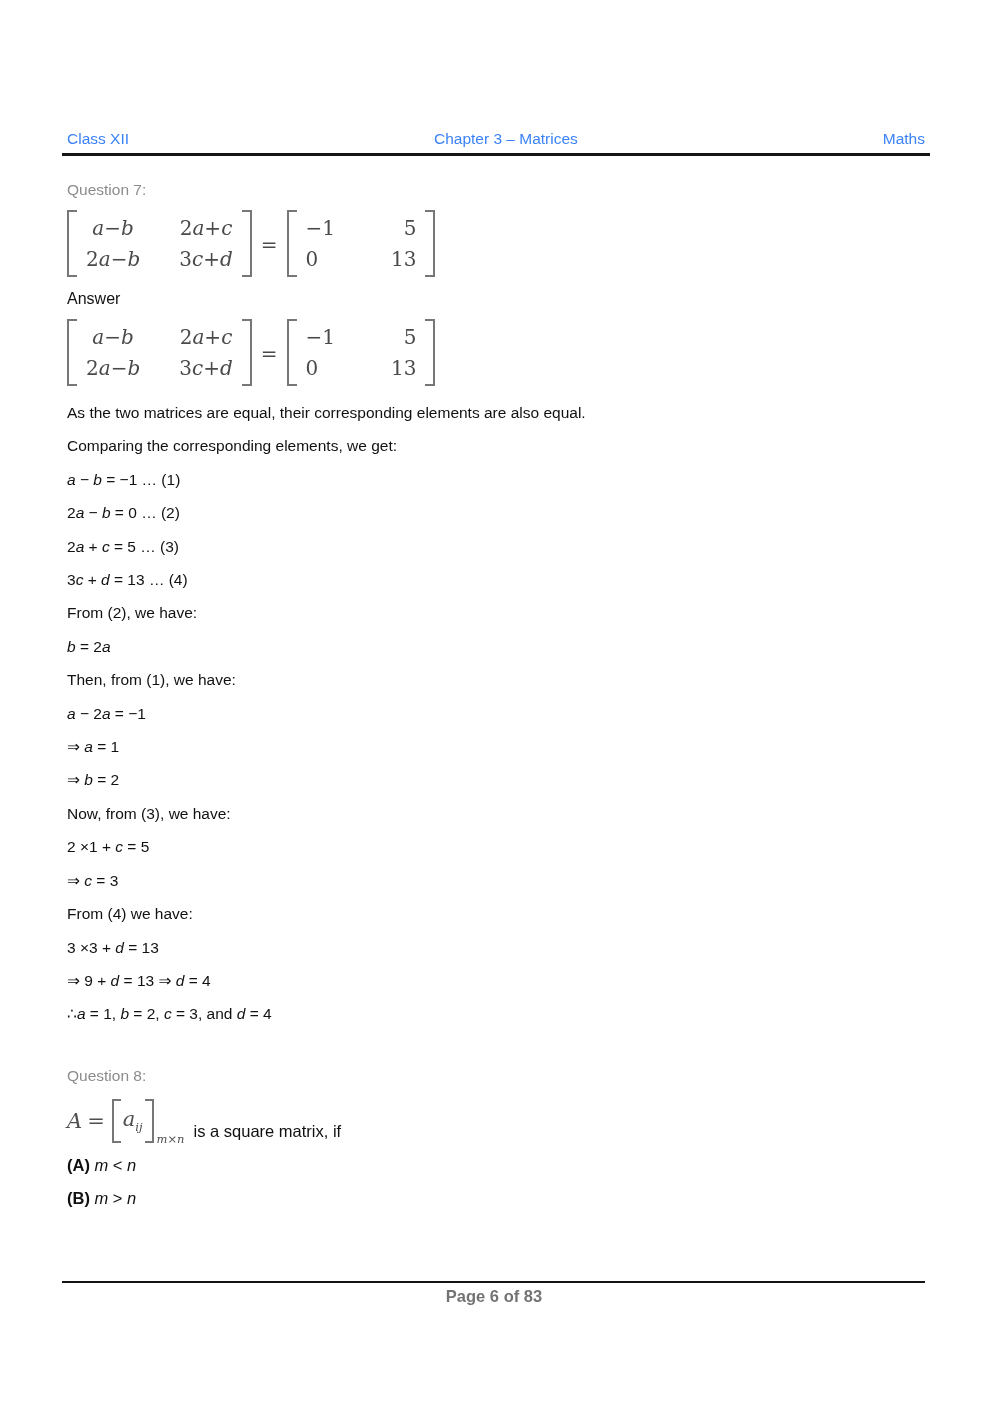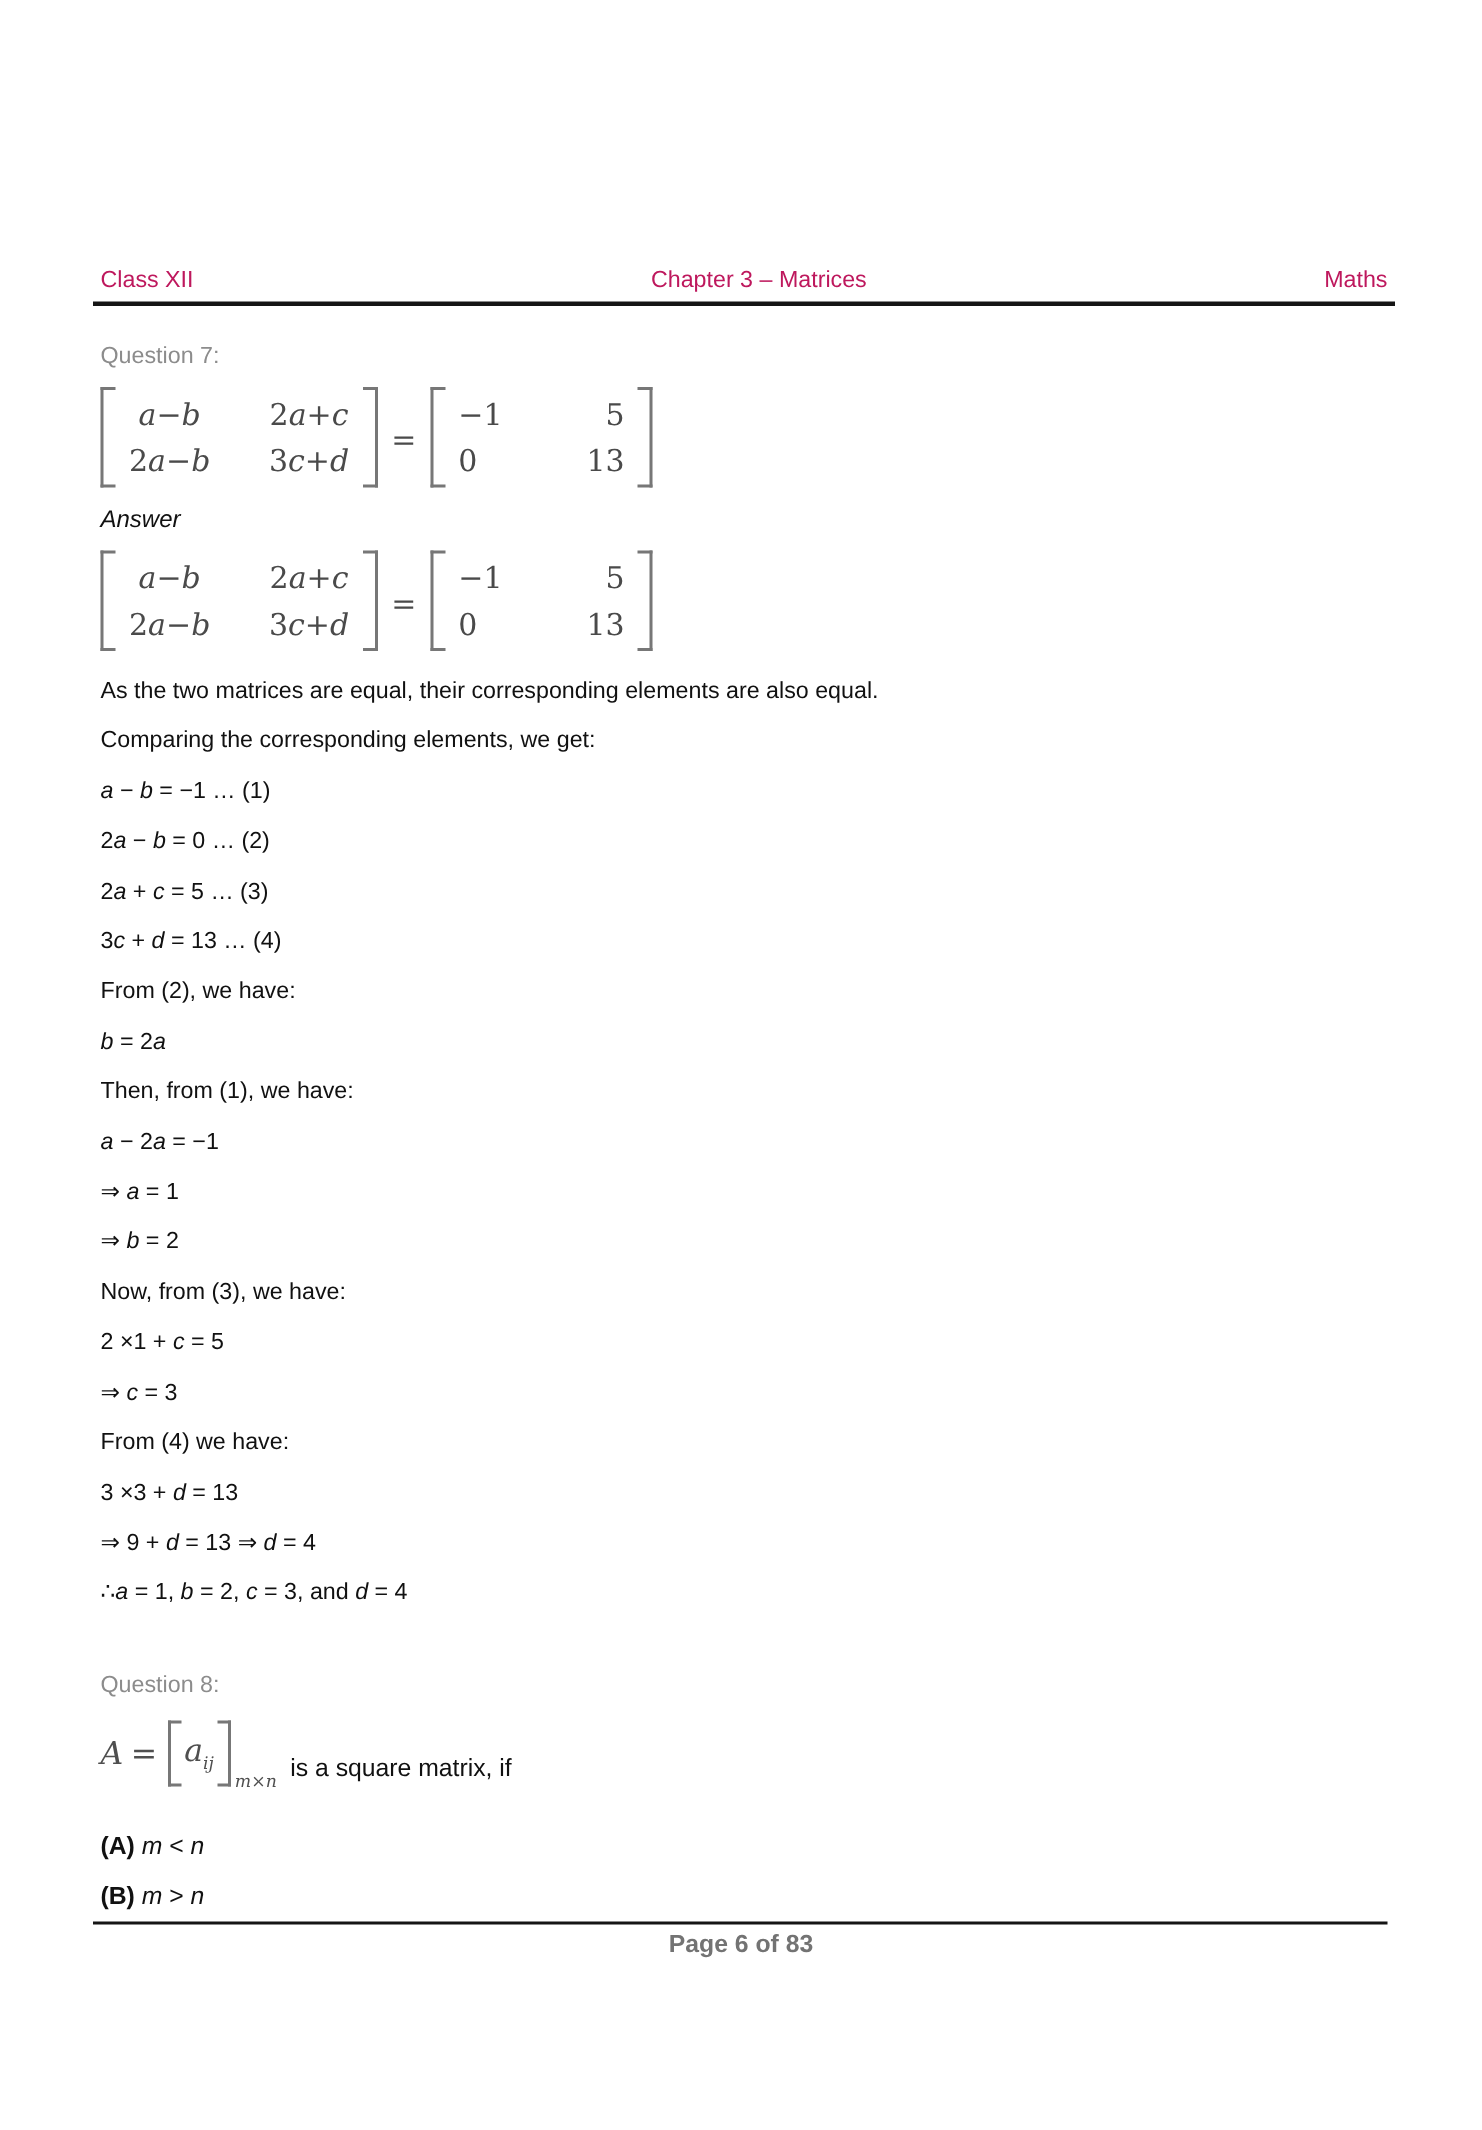--- a/index.html
+++ b/index.html
@@ -4,28 +4,28 @@
 <style>
   html,body { margin:0; padding:0; background:#ffffff; }
   .page {
     position:relative; width:988px; height:1420px; margin:0 auto;
     background:#ffffff; color:#111111; overflow:hidden;
     font-family:"Liberation Sans", sans-serif;
   }
   
   .content { position:absolute; left:67px; top:130px; width:858px; }
   .header-row { display:flex; justify-content:space-between; align-items:center;
-    font-size:15.5px; color:#be185d;margin-top:48px; }
+    font-size:15.5px; color:#3b82f6; }
   .header-rule { border:0; border-top:3px solid #151515; margin:5px -5px 0 -5px; }
   
   .q-title { font-weight:normal; font-size:15.5px; color:#8c8c8c; margin:0; }
   #q7-title { margin-top:25px; }
   
   .prompt { margin:14px 0 0 0; font-size:16px; line-height:20px; }
-  .answer-label { margin:13px 0 0 0; font-size:16px;font-style:italic; }
+  .answer-label { margin:13px 0 0 0; font-size:16px; }
   .sline { margin:0; font-size:15.5px; line-height:33.4px; white-space:pre-wrap; }
   .lines { margin-top:10px; }
   i { font-style:italic; }
   
   .matrix-eq { display:flex; align-items:center; gap:9px; margin-top:10px;
     font-family:"DejaVu Serif", serif; font-size:20px; color:#4a4a4a; height:68px; }
   .matrix { display:inline-flex; align-items:stretch; }
   .brk { width:8px; border:2px solid #777; }
   .brk.l { border-right:0; }
   .brk.r { border-left:0; }
@@ -46,21 +46,21 @@
     position:relative; top:-4px; }
   .q8-math .sp { margin:0 5px; }
   .q8-brk { width:7px; height:40px; border:2px solid #777; margin:0 2px; }
   .q8-brk.l { border-right:0; }
   .q8-brk.r { border-left:0; }
   .q8-math sub { font-size:11.5px; font-style:italic; }
   .mn-sub { align-self:flex-end; position:relative; bottom:-3px; margin-left:1px; }
   .q8-suffix { padding-bottom:6px; }
   .option { margin:0; font-size:16.5px; line-height:33px; }
   .option .opt-label { font-weight:bold; }
-  .options { margin-top:20px; }
+  .options { margin-top:2px; }
   
   .footer { position:absolute; left:0; top:1281px; width:988px; }
   .footer-rule { border:0; border-top:2.5px solid #151515; margin:0 63px 0 62px; }
   .footer-text { margin:4px 0 0 0; text-align:center; font-weight:bold; font-size:16.5px; color:#737373; }
 </style>
 </head>
 <body>
 
 <div class="page">
   <div class="content">

